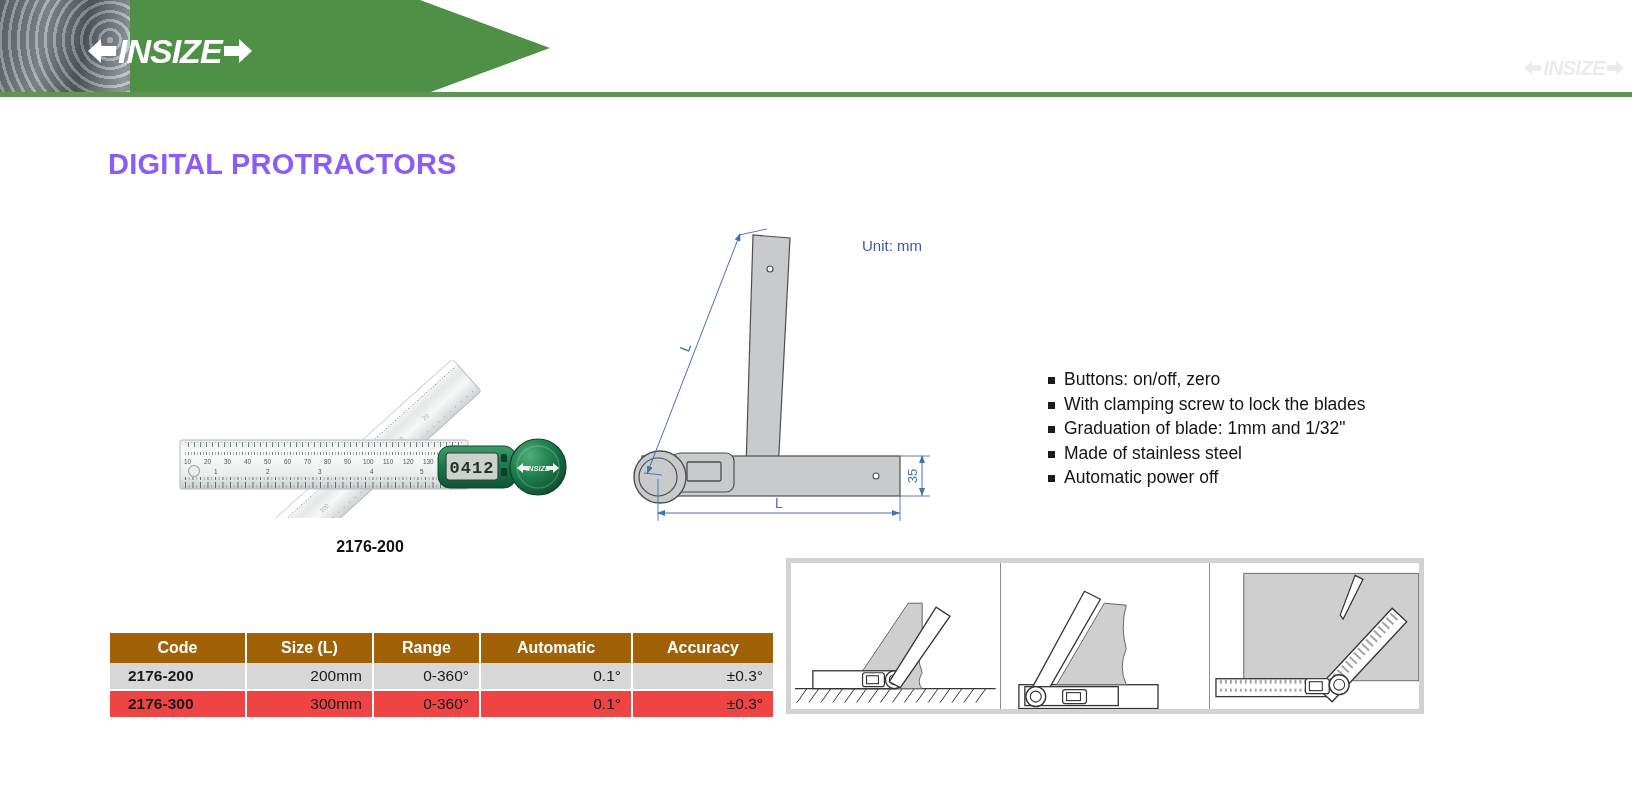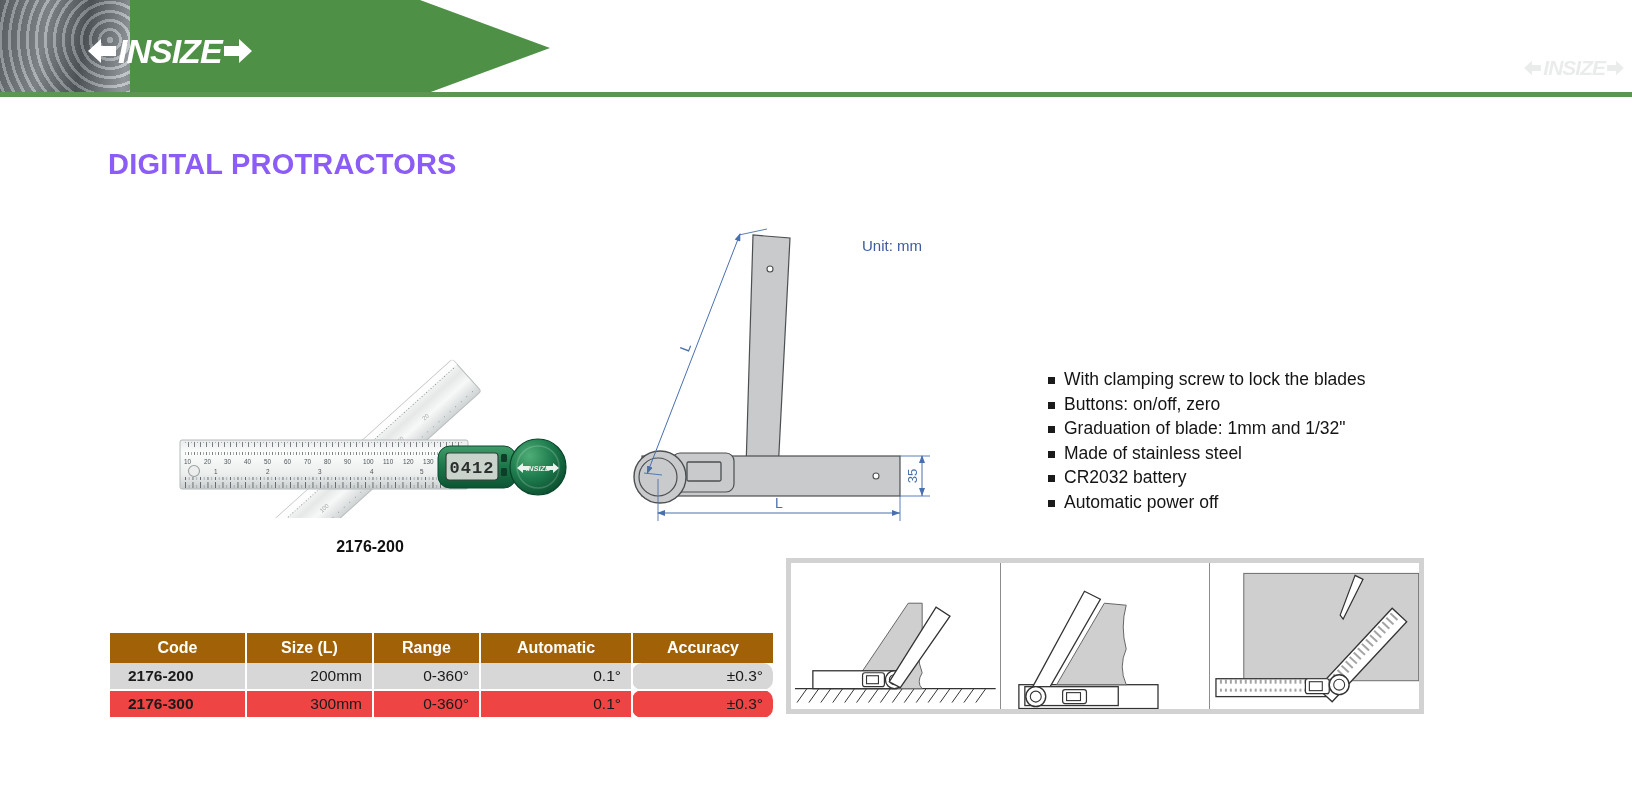--- a/index.html
+++ b/index.html
@@ -47,21 +47,21 @@
   .feat-bullet{width:7px;height:7px;background:#1b1b1b;margin-top:9px;margin-right:9px;flex:0 0 auto;}
   .feat-text{font-size:17.5px;color:#141414;line-height:23.5px;white-space:nowrap;}
 
   
   .spec-table{position:absolute;left:110px;top:633px;border-collapse:collapse;}
   .spec-table th{background:#a16207;color:#fff;font-size:16px;font-weight:bold;
       padding:5px 10px;border-right:2px solid #ffffff;text-align:center;height:20px;}
   .spec-table th:last-child{border-right:none;}
   .spec-table td{font-size:15.5px;color:#1a1a1a;padding:4px 10px;text-align:right;
       border-right:2px solid #ffffff;border-bottom:2px solid #ffffff;}
-  .spec-table td:last-child{border-right:none;border-radius:10px;}
+  .spec-table td:last-child{border-right:none;}
   .spec-table tr.row-odd td{background:#d7d7d7;}
   .spec-table tr.row-even td{background:#ef4444;}
   .spec-table td.code-cell{font-weight:bold;text-align:left;padding-left:18px;}
 
   
   .apps{position:absolute;left:786px;top:558px;width:638px;height:156px;
         border:5px solid #d2d2d2;background:#fff;box-sizing:border-box;display:flex;}
   .app-cell{flex:1 1 0;position:relative;border-right:1px solid #8d8d8d;overflow:hidden;}
   .app-cell:last-child{border-right:none;}
 </style>
@@ -254,37 +254,33 @@
       <line x1="322" y1="231" x2="322" y2="271" stroke="#4a6fae" stroke-width="1" marker-start="url(#arS)" marker-end="url(#ar)"></line>
       <text x="317" y="251" transform="rotate(-90 317 251)" text-anchor="middle" font-family="Liberation Sans, sans-serif" font-size="13" fill="#4a6fae">35</text>
     </g>
   </svg>
 </div>
 <div class="unit-label">Unit: mm</div>
 
 <div class="features">
   <div class="feat">
     <span class="feat-bullet"></span>
-    <span class="feat-text">With clamping screw to lock the blades</span>
+    <span class="feat-text">Buttons: on/off, zero</span>
   </div>
   <div class="feat">
     <span class="feat-bullet"></span>
-    <span class="feat-text">Buttons: on/off, zero</span>
+    <span class="feat-text">With clamping screw to lock the blades</span>
   </div>
   <div class="feat">
     <span class="feat-bullet"></span>
     <span class="feat-text">Graduation of blade: 1mm and 1/32"</span>
   </div>
   <div class="feat">
     <span class="feat-bullet"></span>
     <span class="feat-text">Made of stainless steel</span>
-  </div>
-  <div class="feat">
-    <span class="feat-bullet"></span>
-    <span class="feat-text">CR2032 battery</span>
   </div>
   <div class="feat">
     <span class="feat-bullet"></span>
     <span class="feat-text">Automatic power off</span>
   </div>
 </div>
 
 <table class="spec-table">
   <thead>
     <tr>

